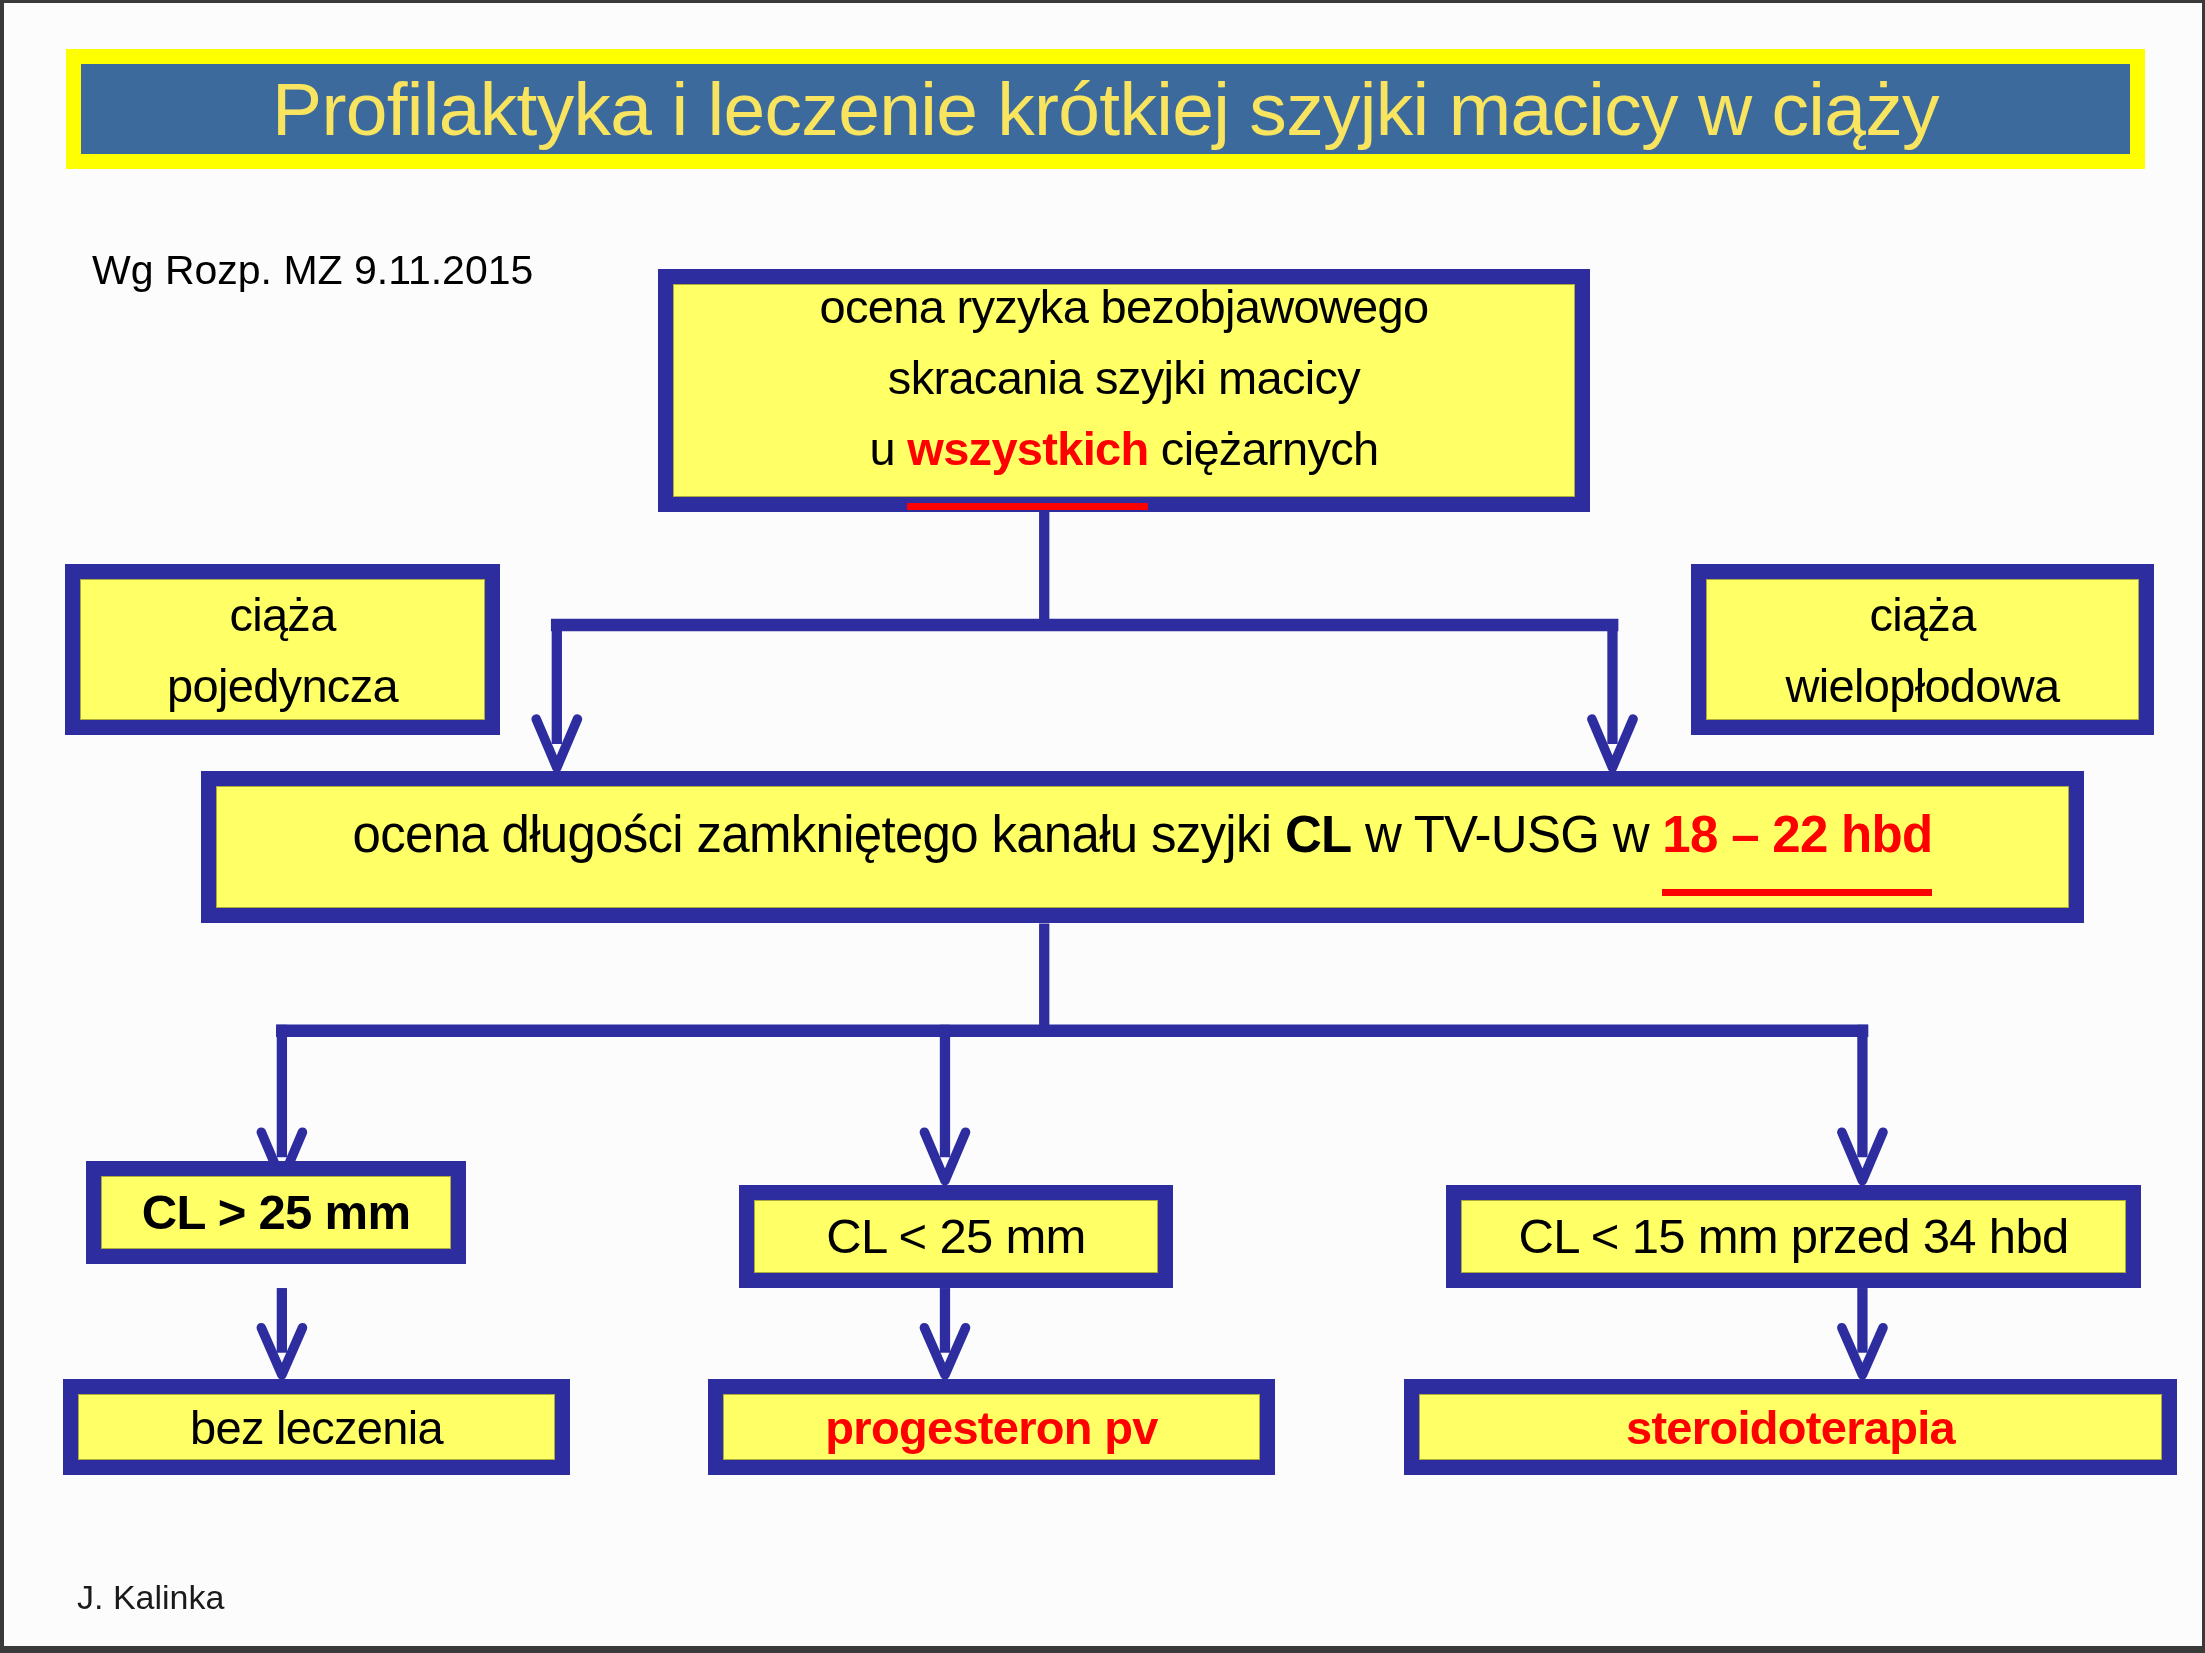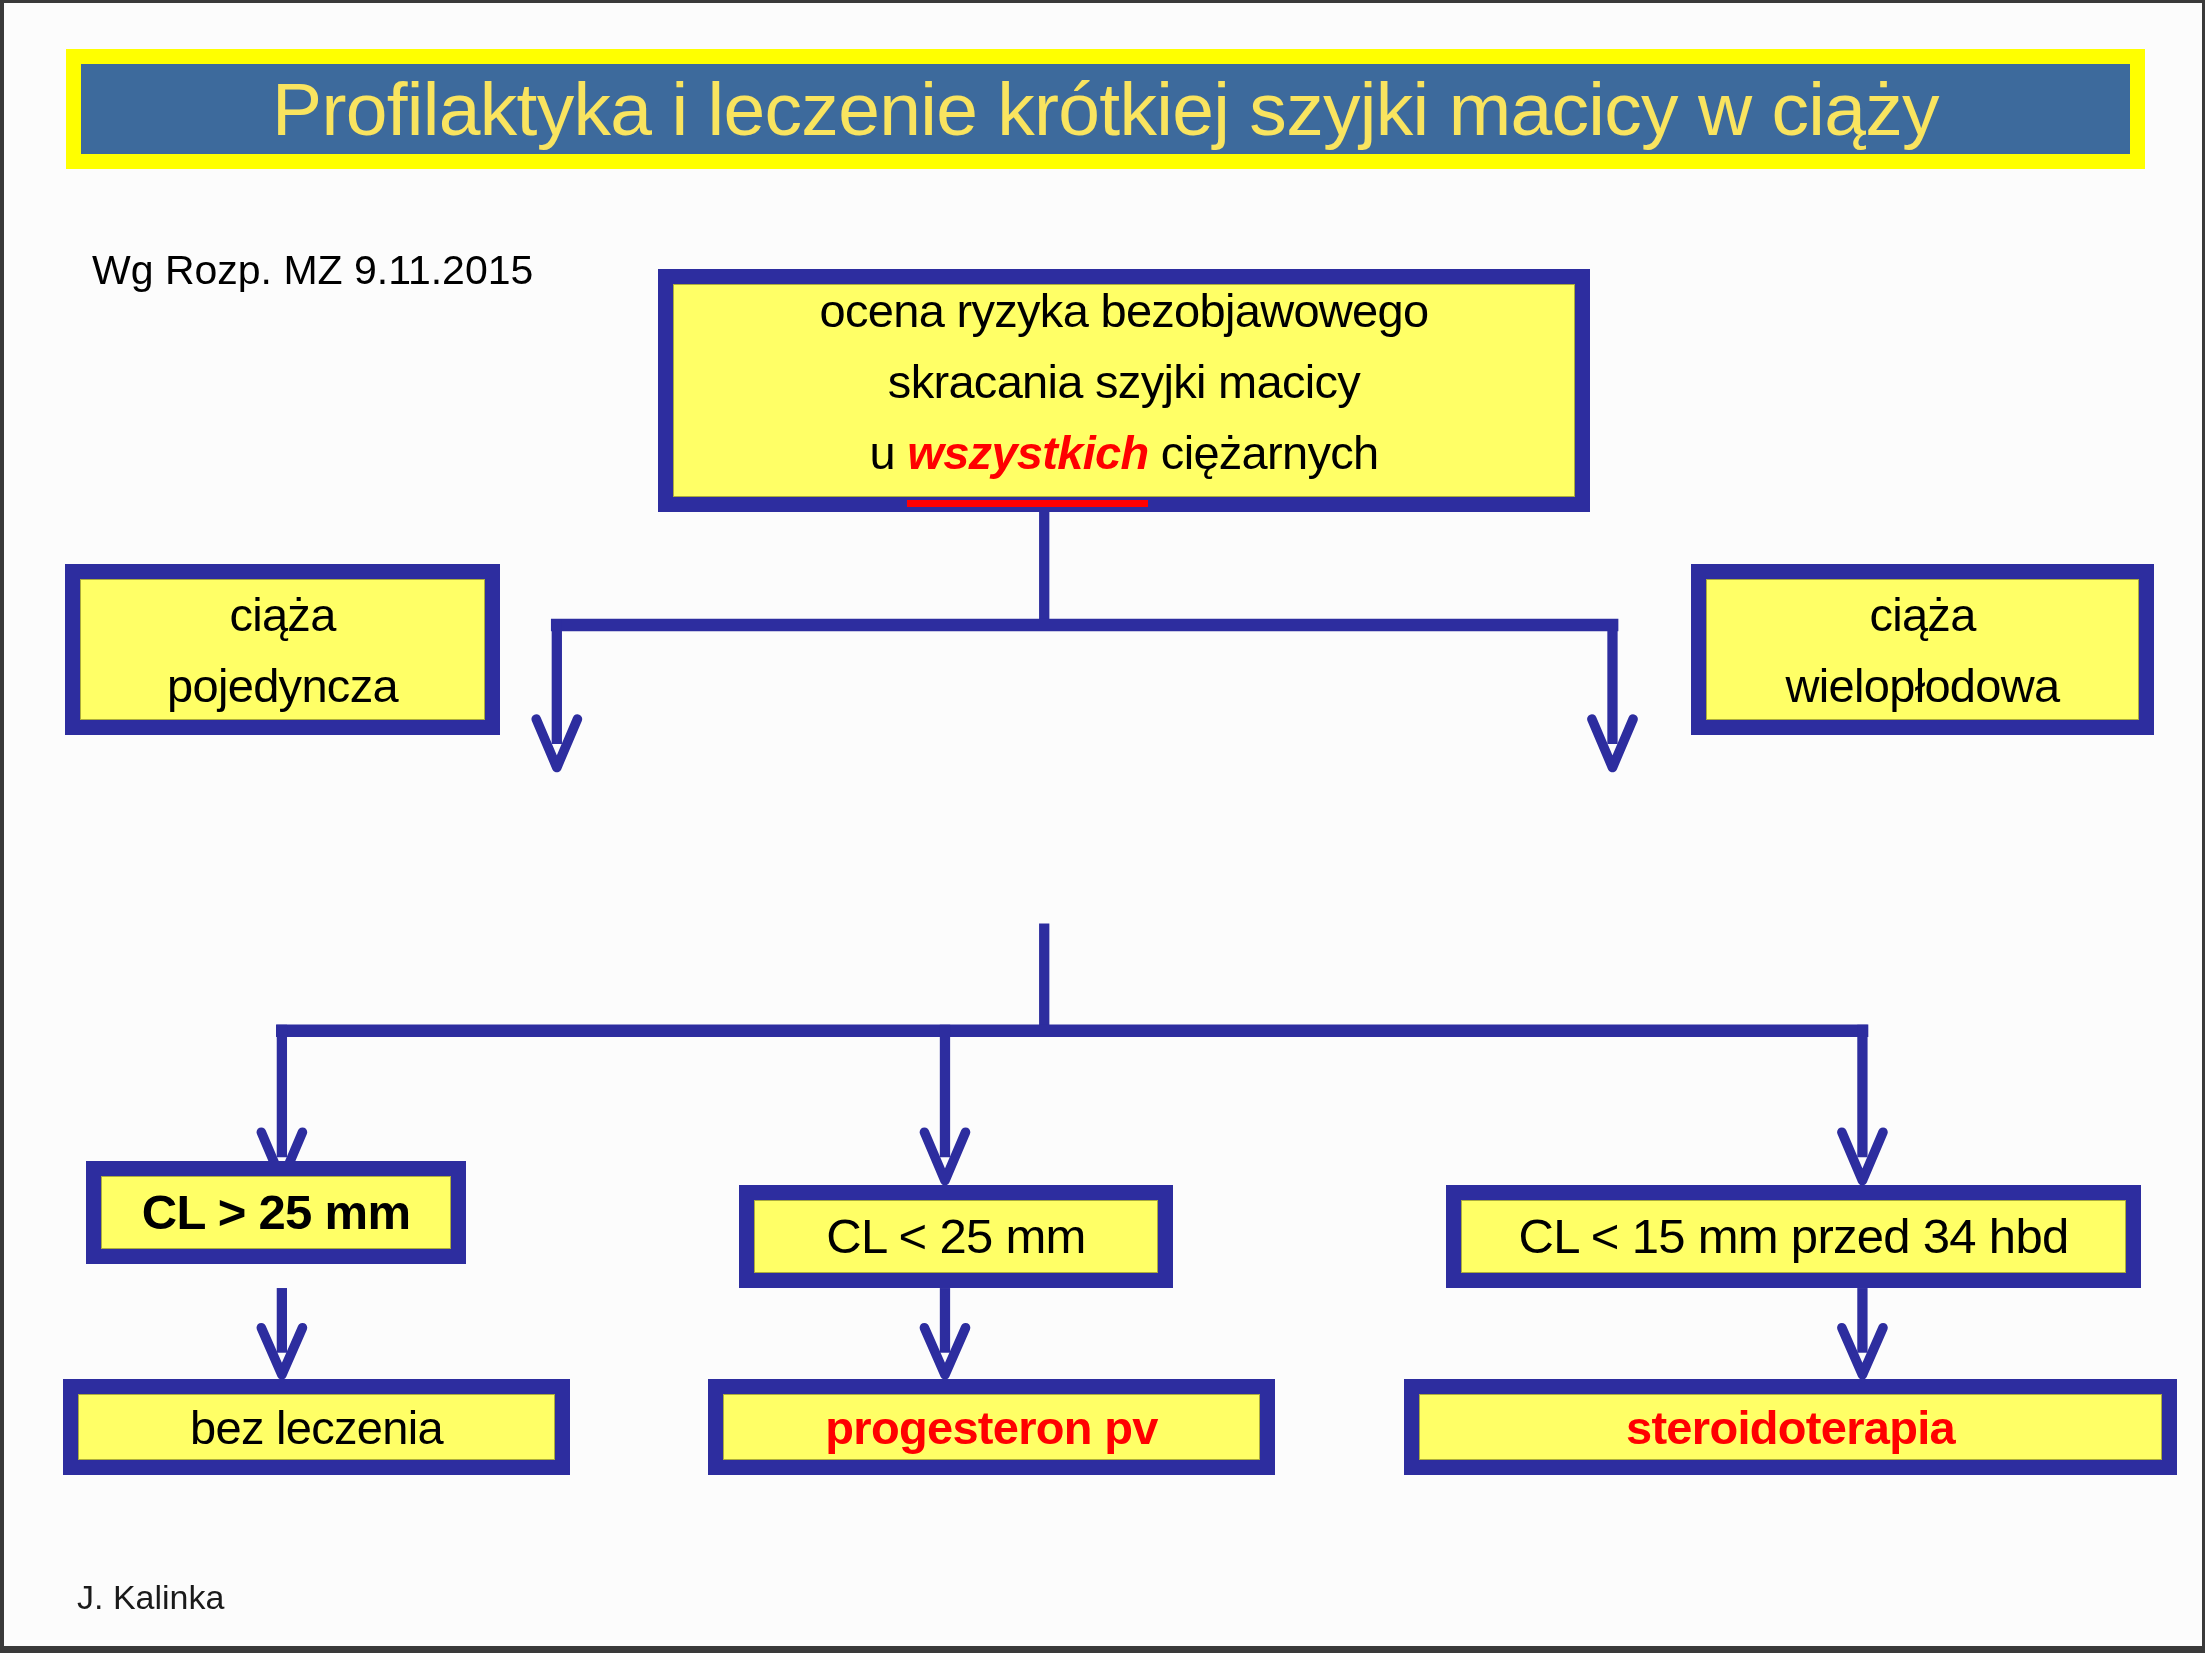--- a/index.html
+++ b/index.html
@@ -63,21 +63,21 @@
   #node-d2{left:735px; top:1182px; width:434px;  height:103px;}
   #node-d3{left:1442px; top:1182px; width:695px;  height:103px;}
   #node-d1 .node-inner,#node-d2 .node-inner,#node-d3 .node-inner{font-size:49px;}
   #node-t1{left:59px;   top:1376px; width:507px;  height:96px;}
   #node-t2{left:704px;  top:1376px; width:567px;  height:96px;}
   #node-t3{left:1400px; top:1376px; width:773px; height:96px;}
   #node-t1 .node-inner,#node-t2 .node-inner,#node-t3 .node-inner{font-size:47px;}
   .bold{font-weight:bold;}
   .em-red{
     color:var(--red);font-weight:bold;display:inline-block;
-    border-bottom:7.4px solid var(--red);padding-bottom:12px;font-style:italic;
+    border-bottom:7.4px solid var(--red);padding-bottom:19px;
   }
   .red-bold{color:var(--red);font-weight:bold;}
   
   .connectors{
     position:absolute;left:0;top:0;width:2201px;height:1646px;
     color:var(--indigo);pointer-events:none;
   }
   
   .logo{
     position:absolute;left:1663px;top:1508px;width:522px;height:141px;
@@ -143,20 +143,25 @@
       <div class="nline">pojedyncza</div>
     </div>
   </div>
   <div class="node" id="node-multiple">
     <div class="node-inner">
       <div class="nline">ciąża</div>
       <div class="nline">wielopłodowa</div>
     </div>
   </div>
 
+  <div class="node" id="node-band">
+    <div class="node-inner">
+      <div class="nline"><span>ocena długości zamkniętego kanału szyjki </span><span class="bold">CL</span><span> w TV-USG w </span><span class="em-red">18 – 22 hbd</span></div>
+    </div>
+  </div>
 
   <div class="node" id="node-d1">
     <div class="node-inner">
         <div class="nline">CL &gt; 25 mm</div>
       </div>
   </div>
   <div class="node" id="node-d2">
     <div class="node-inner">
         <div class="nline">CL &lt; 25 mm</div>
       </div>

